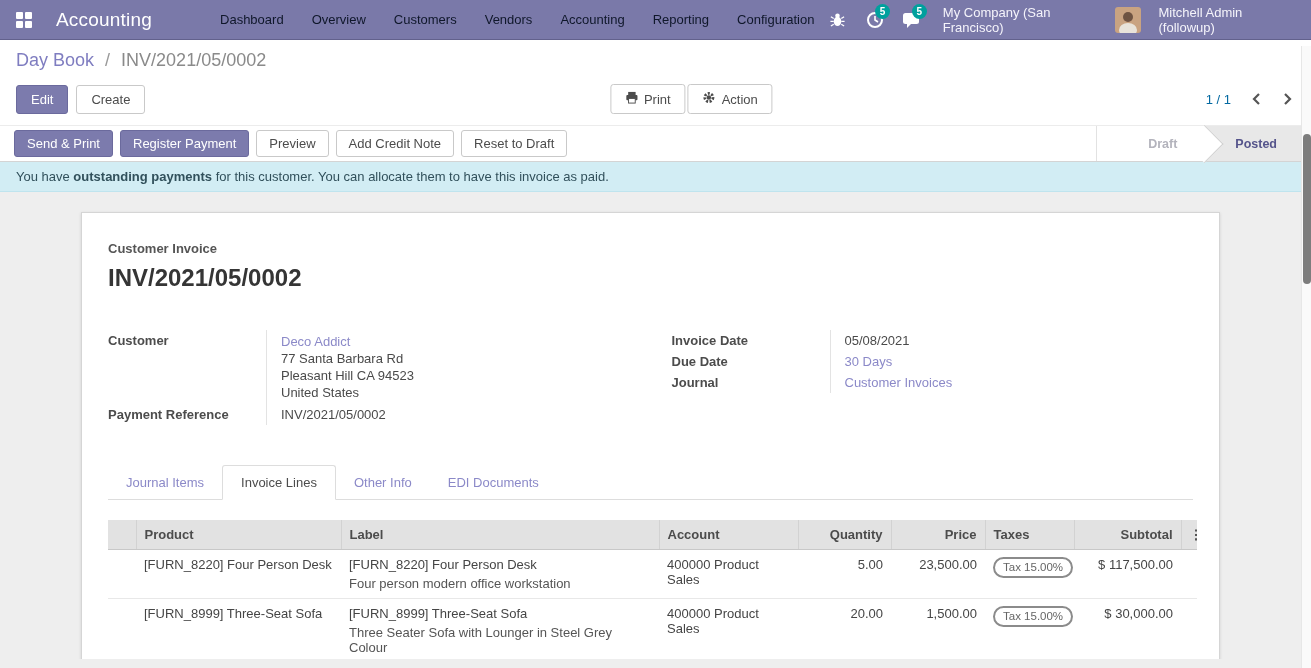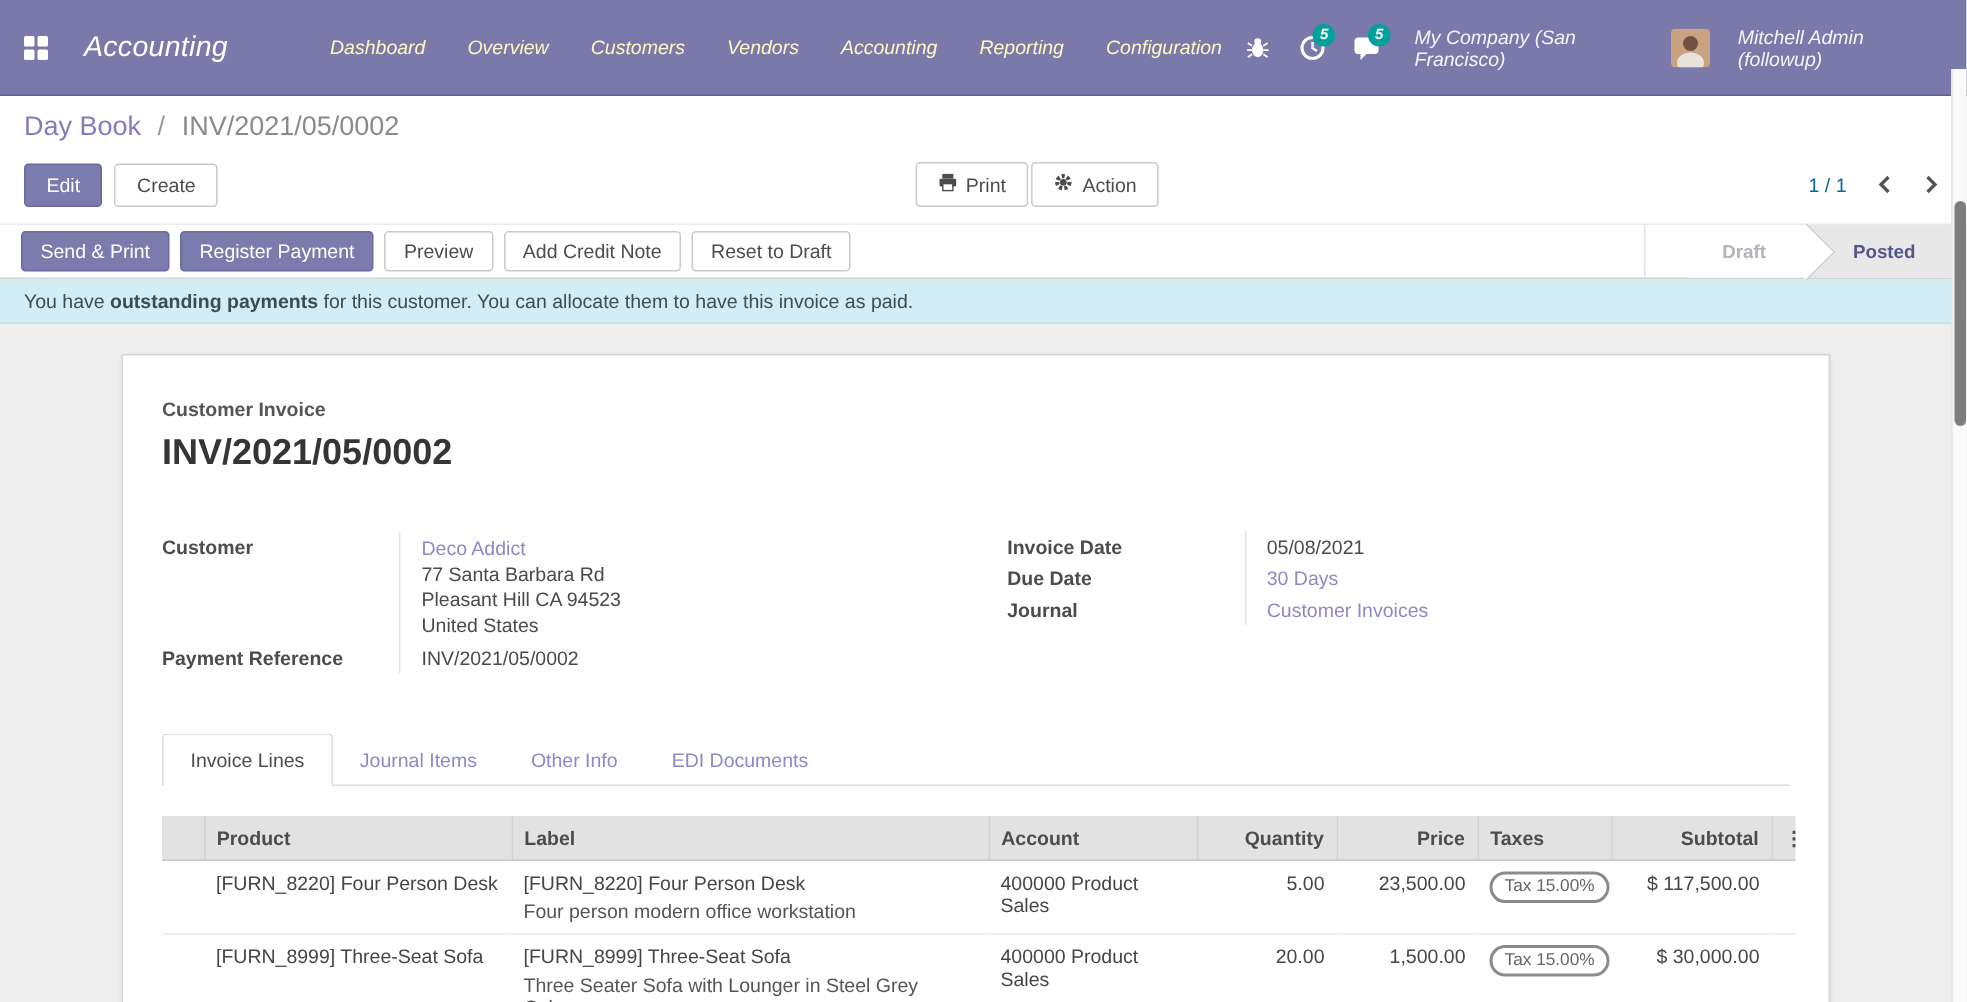--- a/index.html
+++ b/index.html
@@ -1,27 +1,27 @@
 <!DOCTYPE html>
 <html><head>
 <meta charset="utf-8">
 <style>
   * { margin:0; padding:0; box-sizing:border-box; }
   html,body { width:1311px; height:668px; overflow:hidden; background:#eee;
               font-family:"Liberation Sans", sans-serif; font-size:13px; color:#444; }
 
   
-  .navbar { height:64px; background:#7a79a9; border-bottom:1px solid #62618c;
-            display:flex; align-items:center; padding:0 16px; color:#f2f1f9;font-style:italic; }
+  .navbar { height:40px; background:#7a79a9; border-bottom:1px solid #62618c;
+            display:flex; align-items:center; padding:0 16px; color:#f2f1f9; }
   .apps-icon { width:16px; height:16px; display:grid; grid-template-columns:7px 7px;
                grid-template-rows:7px 7px; gap:2px; cursor:pointer; margin-right:24px; }
   .apps-icon span { background:#fff; border-radius:1px; }
   .app-name { font-size:19px; font-weight:400; color:#fff; margin-right:58px; letter-spacing:.2px; }
   .nav-menu { display:flex; align-items:center; gap:8px; }
-  .nav-item { padding:6px 10px; cursor:pointer; color:#fef9c3; font-size:13px; border-radius:2px; }
+  .nav-item { padding:6px 10px; cursor:pointer; color:#0f172a; font-size:13px; border-radius:2px; }
   .systray { margin-left:auto; display:flex; align-items:center; gap:10px; }
   .tray-icon { position:relative; width:30px; height:28px; display:flex; align-items:center;
                justify-content:center; cursor:pointer; }
   .badge { position:absolute; top:-2px; right:-2px; min-width:15px; height:15px; border-radius:8px;
            background:#00a09d; color:#fff; font-size:10px; line-height:15px; text-align:center;
            padding:0 3px; font-weight:bold; }
   .company-name, .user-name { padding:0 8px; cursor:pointer; font-size:13px; color:#f5f4fb; }
   .avatar { width:26px; height:26px; border-radius:3px; overflow:hidden; cursor:pointer; flex-shrink:0; }
 
   
@@ -266,22 +266,22 @@
         </div>
         <div class="frow">
           <div class="flabel">Journal</div>
           <div class="fvalue"><span class="link">Customer Invoices</span></div>
         </div>
       </div>
     </div>
 
     <div class="notebook">
       <div class="tabbar">
+        <div class="tab">Journal Items</div>
         <div class="tab active">Invoice Lines</div>
-        <div class="tab">Journal Items</div>
         <div class="tab">Other Info</div>
         <div class="tab">EDI Documents</div>
       </div>
 
       <table class="lines">
         <colgroup>
           <col class="col-handle">
             <col class="col-product">
             <col class="col-label">
             <col class="col-account">

